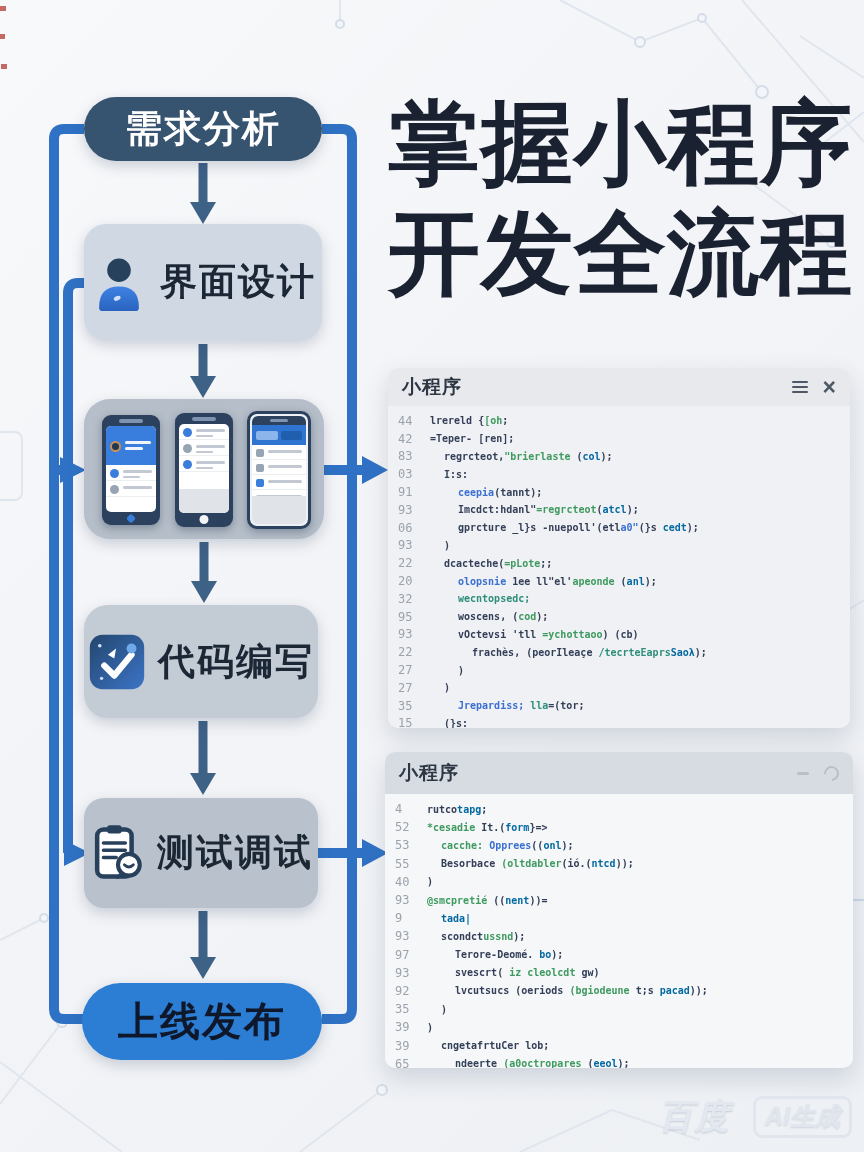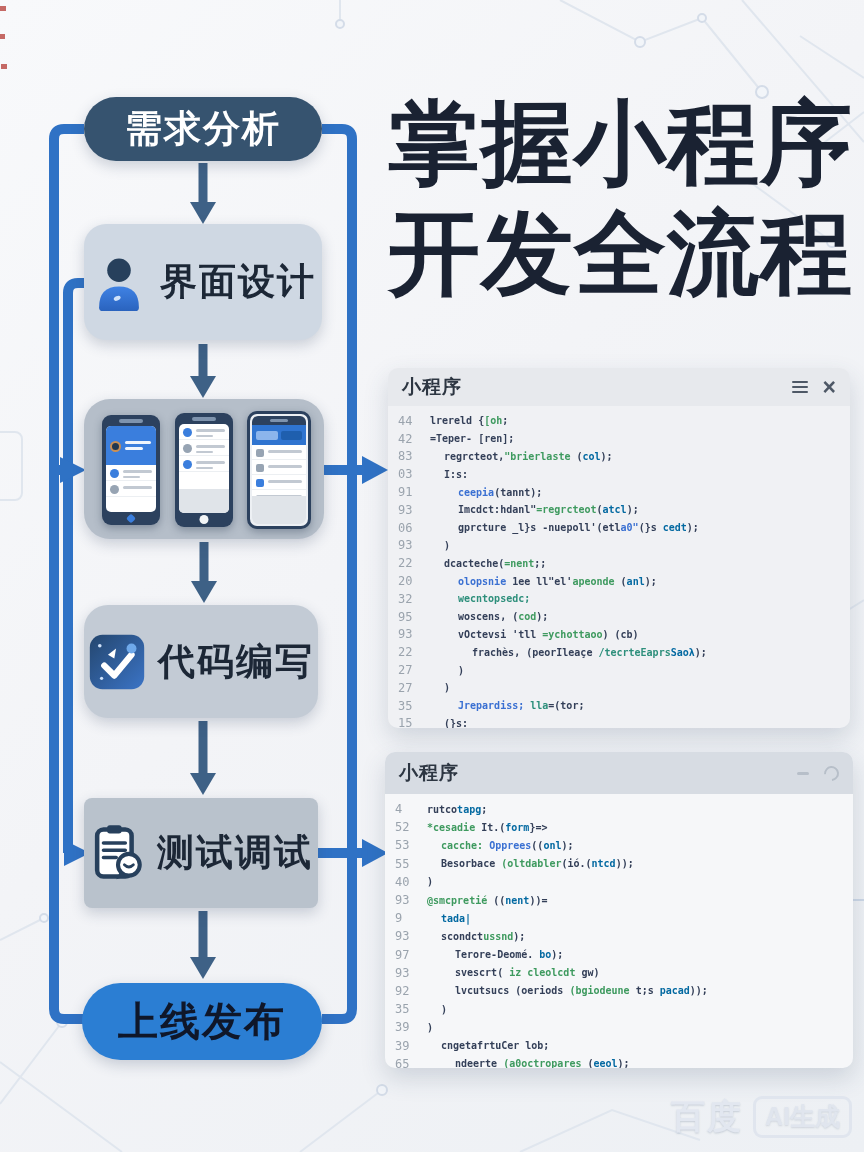--- a/index.html
+++ b/index.html
@@ -12,21 +12,21 @@
   .node{position:absolute;display:flex;align-items:center;justify-content:center;
     box-shadow:0 5px 14px rgba(45,65,95,.22);z-index:3;}
   .node .lbl{font-weight:800;letter-spacing:2px;}
   .pill-req{left:84px;top:97px;width:238px;height:64px;border-radius:33px;background:#36536f;}
   .pill-req .lbl{color:#fff;font-size:37px;}
   .box-ui{left:84px;top:224px;width:238px;height:116px;border-radius:22px;background:#cfd8e3;gap:12px;}
   .box-ui .lbl{color:#1c2736;font-size:37px;}
   .box-phones{left:84px;top:399px;width:240px;height:140px;border-radius:26px;background:#b5bec9;}
   .box-code{left:84px;top:605px;width:234px;height:113px;border-radius:24px;background:#c3cbd5;gap:12px;}
   .box-code .lbl{color:#1c2736;font-size:37px;}
-  .box-test{left:84px;top:798px;width:234px;height:110px;border-radius:8px;background:#b9c2cc;gap:10px;}
+  .box-test{left:84px;top:798px;width:234px;height:110px;border-radius:20px;background:#b9c2cc;gap:10px;}
   .box-test .lbl{color:#1c2736;font-size:37px;}
   .pill-launch{left:82px;top:983px;width:240px;height:77px;border-radius:40px;background:#2b7ed3;}
   .pill-launch .lbl{color:#0f172a;font-size:40px;}
 
   
   .title{position:absolute;left:388px;top:88px;width:472px;z-index:2;margin:0;
     font-size:92px;line-height:1.2;font-weight:800;color:#1a2232;letter-spacing:1px;}
 
   
   .phone{position:absolute;background:#2c415e;border-radius:9px;box-shadow:0 3px 8px rgba(30,45,70,.35);}
@@ -79,21 +79,21 @@
     border-radius:50%;display:inline-block;transform:rotate(40deg);}
   .win-body{padding:6px 0 8px;}
   .code-line{display:flex;align-items:center;height:17.8px;}
   .win2 .code-line{height:18.2px;}
   .ln{flex:none;width:32px;padding-left:10px;font-family:"DejaVu Sans Mono",monospace;
     font-size:12px;color:#9aa3ad;}
   .code{font-family:"DejaVu Sans Mono",monospace;font-size:10px;font-weight:600;white-space:pre;}
   .tk-d{color:#333f58;} .tk-g{color:#3e9a5f;} .tk-o{color:#0369a1;} .tk-b{color:#3a70d2;} .tk-t{color:#2d8f7b;}
 
   
-  .watermark{position:absolute;right:12px;bottom:12px;display:flex;align-items:center;gap:10px;z-index:4;opacity:.92;}
+  .watermark{position:absolute;right:12px;bottom:12px;display:flex;align-items:center;gap:22px;z-index:4;opacity:.92;font-style:italic;}
   .wm-brand{font-size:34px;font-weight:800;color:#e2e7f0;text-shadow:0 1px 2px rgba(140,152,170,.45);letter-spacing:2px;}
   .wm-badge{font-size:25px;font-weight:700;color:#dfe5ee;border:3px solid #dfe5ee;border-radius:9px;
     padding:1px 9px 2px;text-shadow:0 1px 2px rgba(140,152,170,.35);}
 </style>
 </head>
 <body>
 
 <div class="canvas">
 
   <svg class="layer" viewBox="0 0 864 1152">
@@ -355,21 +355,21 @@
         <div class="code-line">
           <span class="ln">06</span>
           <span class="code" style="padding-left: 28px;"><span class="tk-d">gprcture _l}s </span><span class="tk-d">-nuepoll'</span><span class="tk-d">(etl</span><span class="tk-b">a0"</span><span class="tk-d">(}s </span><span class="tk-o">cedt</span><span class="tk-d">);</span></span>
         </div>
         <div class="code-line">
           <span class="ln">93</span>
           <span class="code" style="padding-left: 14px;"><span class="tk-d">)</span></span>
         </div>
         <div class="code-line">
           <span class="ln">22</span>
-          <span class="code" style="padding-left: 14px;"><span class="tk-d">dcacteche(</span><span class="tk-g">=nent</span><span class="tk-d">;;</span></span>
+          <span class="code" style="padding-left: 14px;"><span class="tk-d">dcacteche(</span><span class="tk-g">=pLote</span><span class="tk-d">;;</span></span>
         </div>
         <div class="code-line">
           <span class="ln">20</span>
           <span class="code" style="padding-left: 28px;"><span class="tk-b">olopsnie </span><span class="tk-d">1ee ll"el'</span><span class="tk-g">apeonde </span><span class="tk-d">(</span><span class="tk-o">anl</span><span class="tk-d">);</span></span>
         </div>
         <div class="code-line">
           <span class="ln">32</span>
           <span class="code" style="padding-left: 28px;"><span class="tk-t">wecntopsedc;</span></span>
         </div>
         <div class="code-line">

